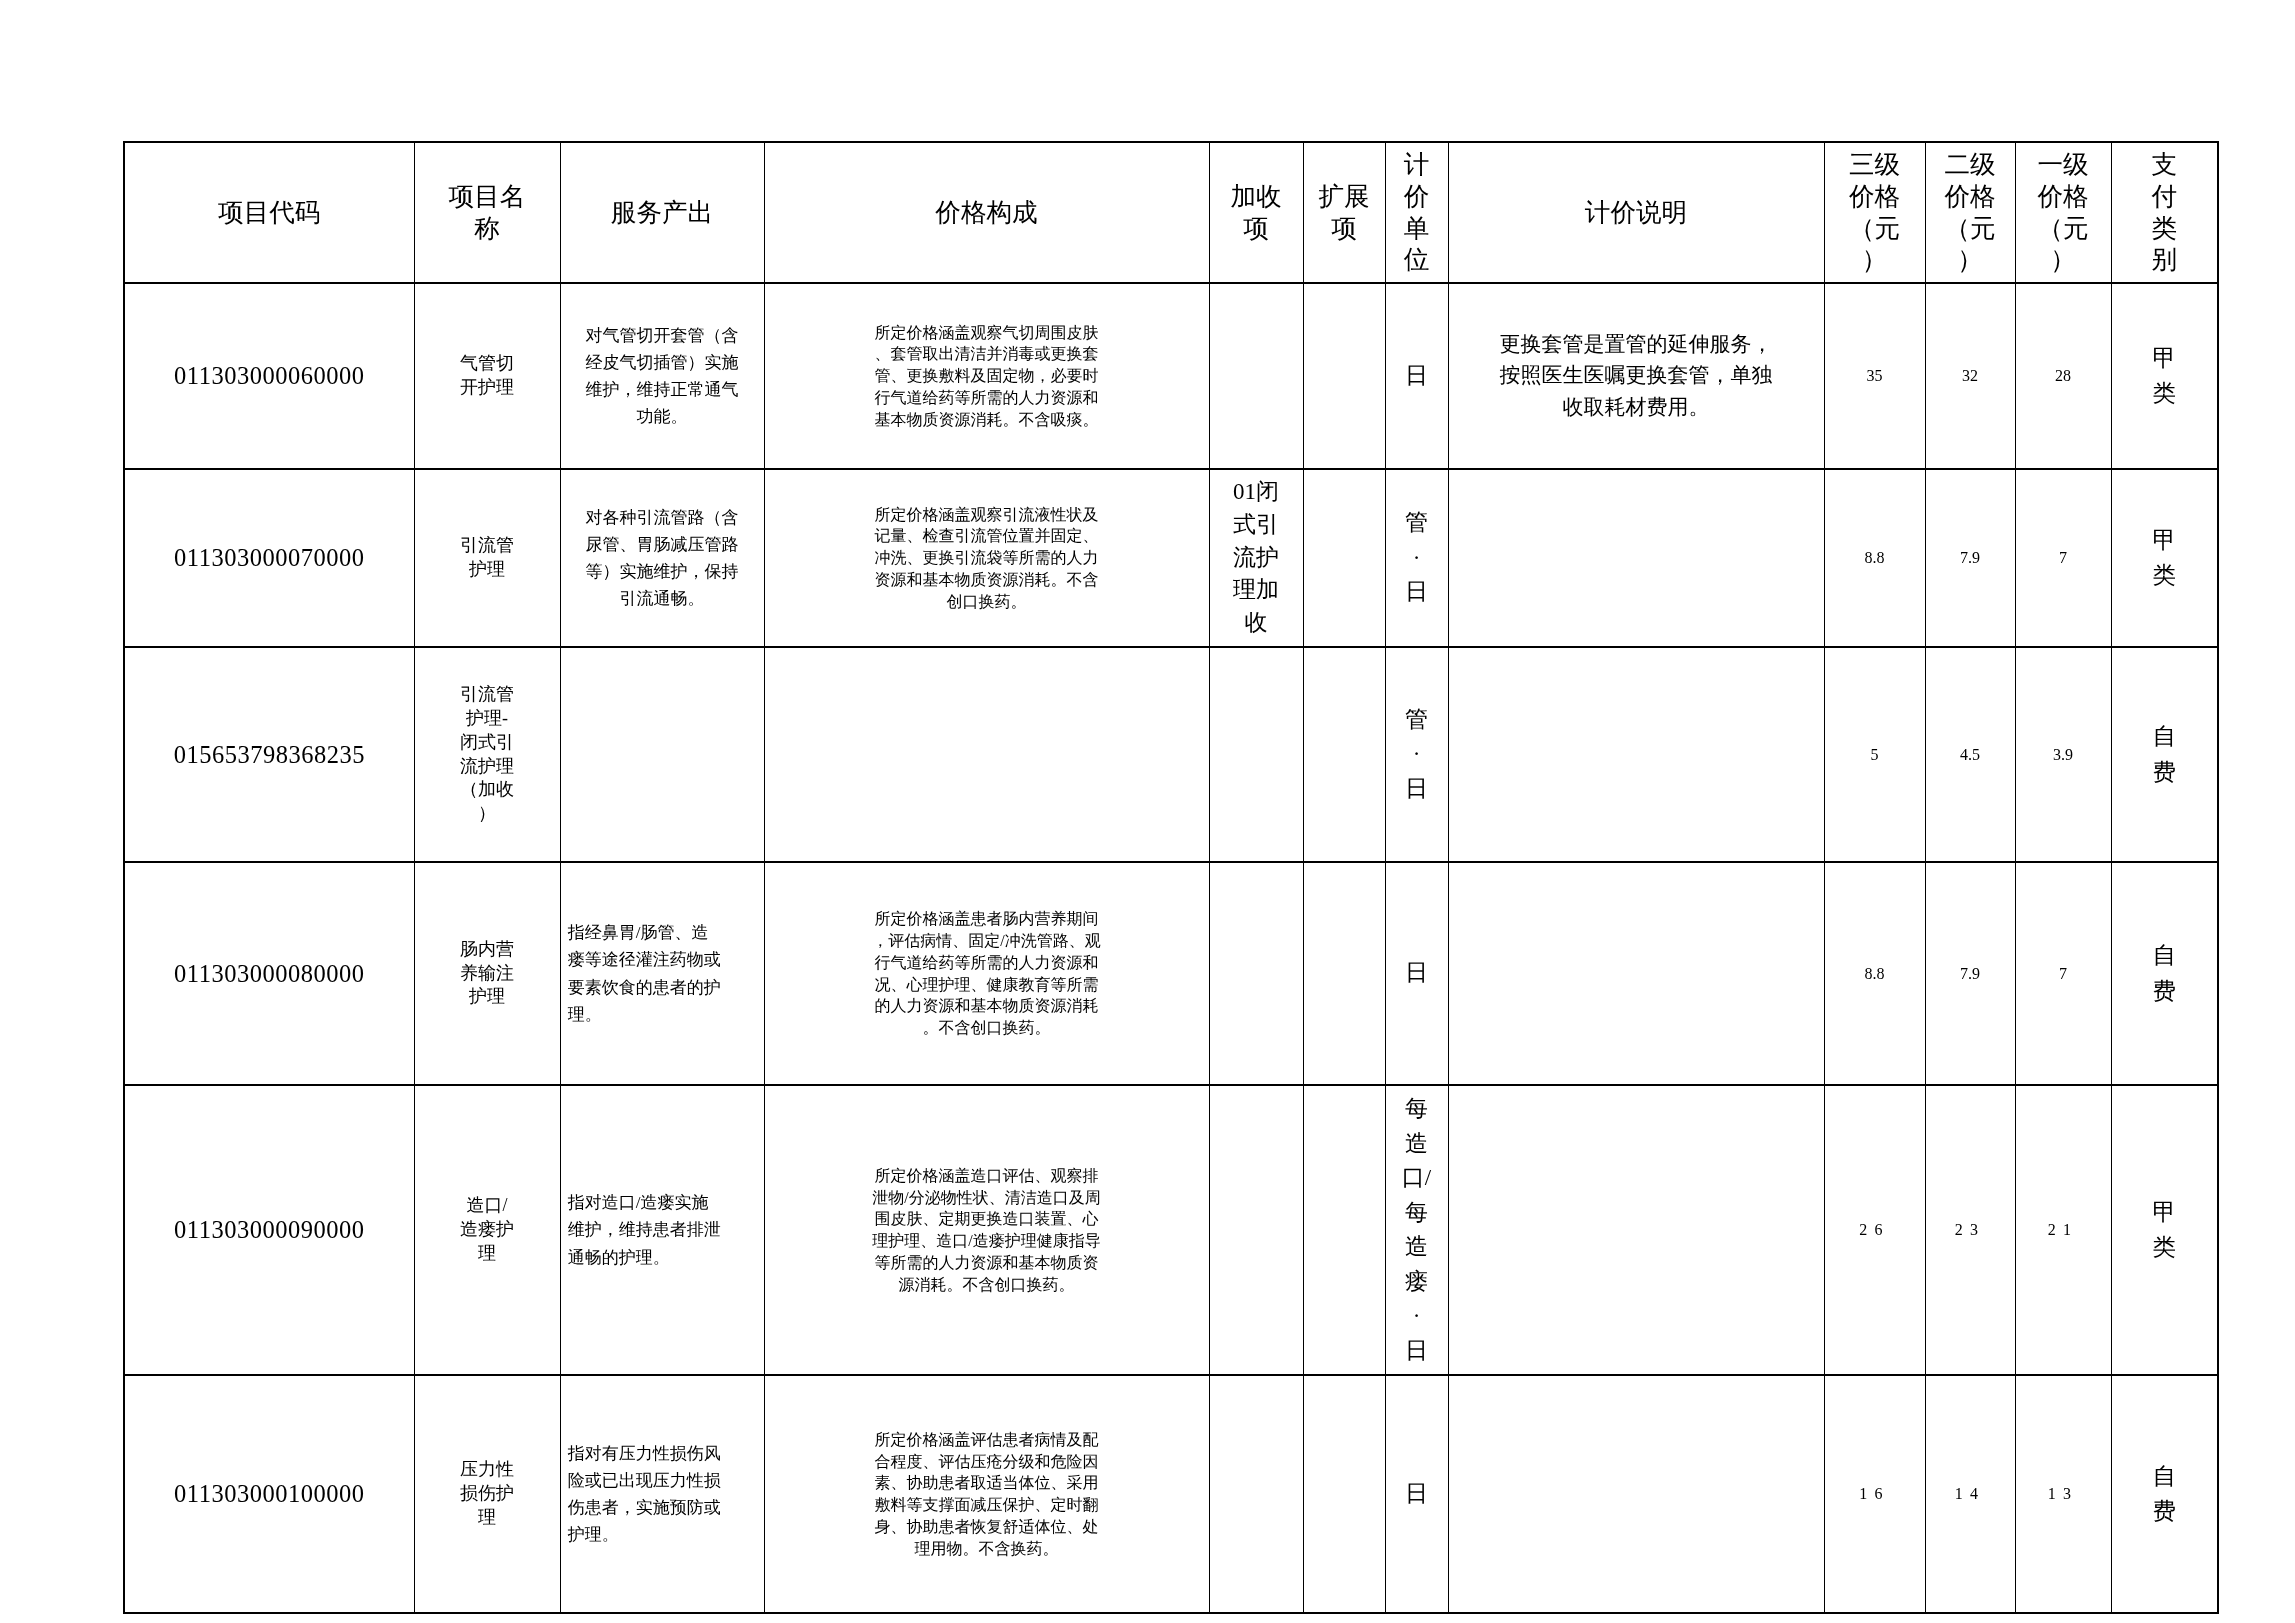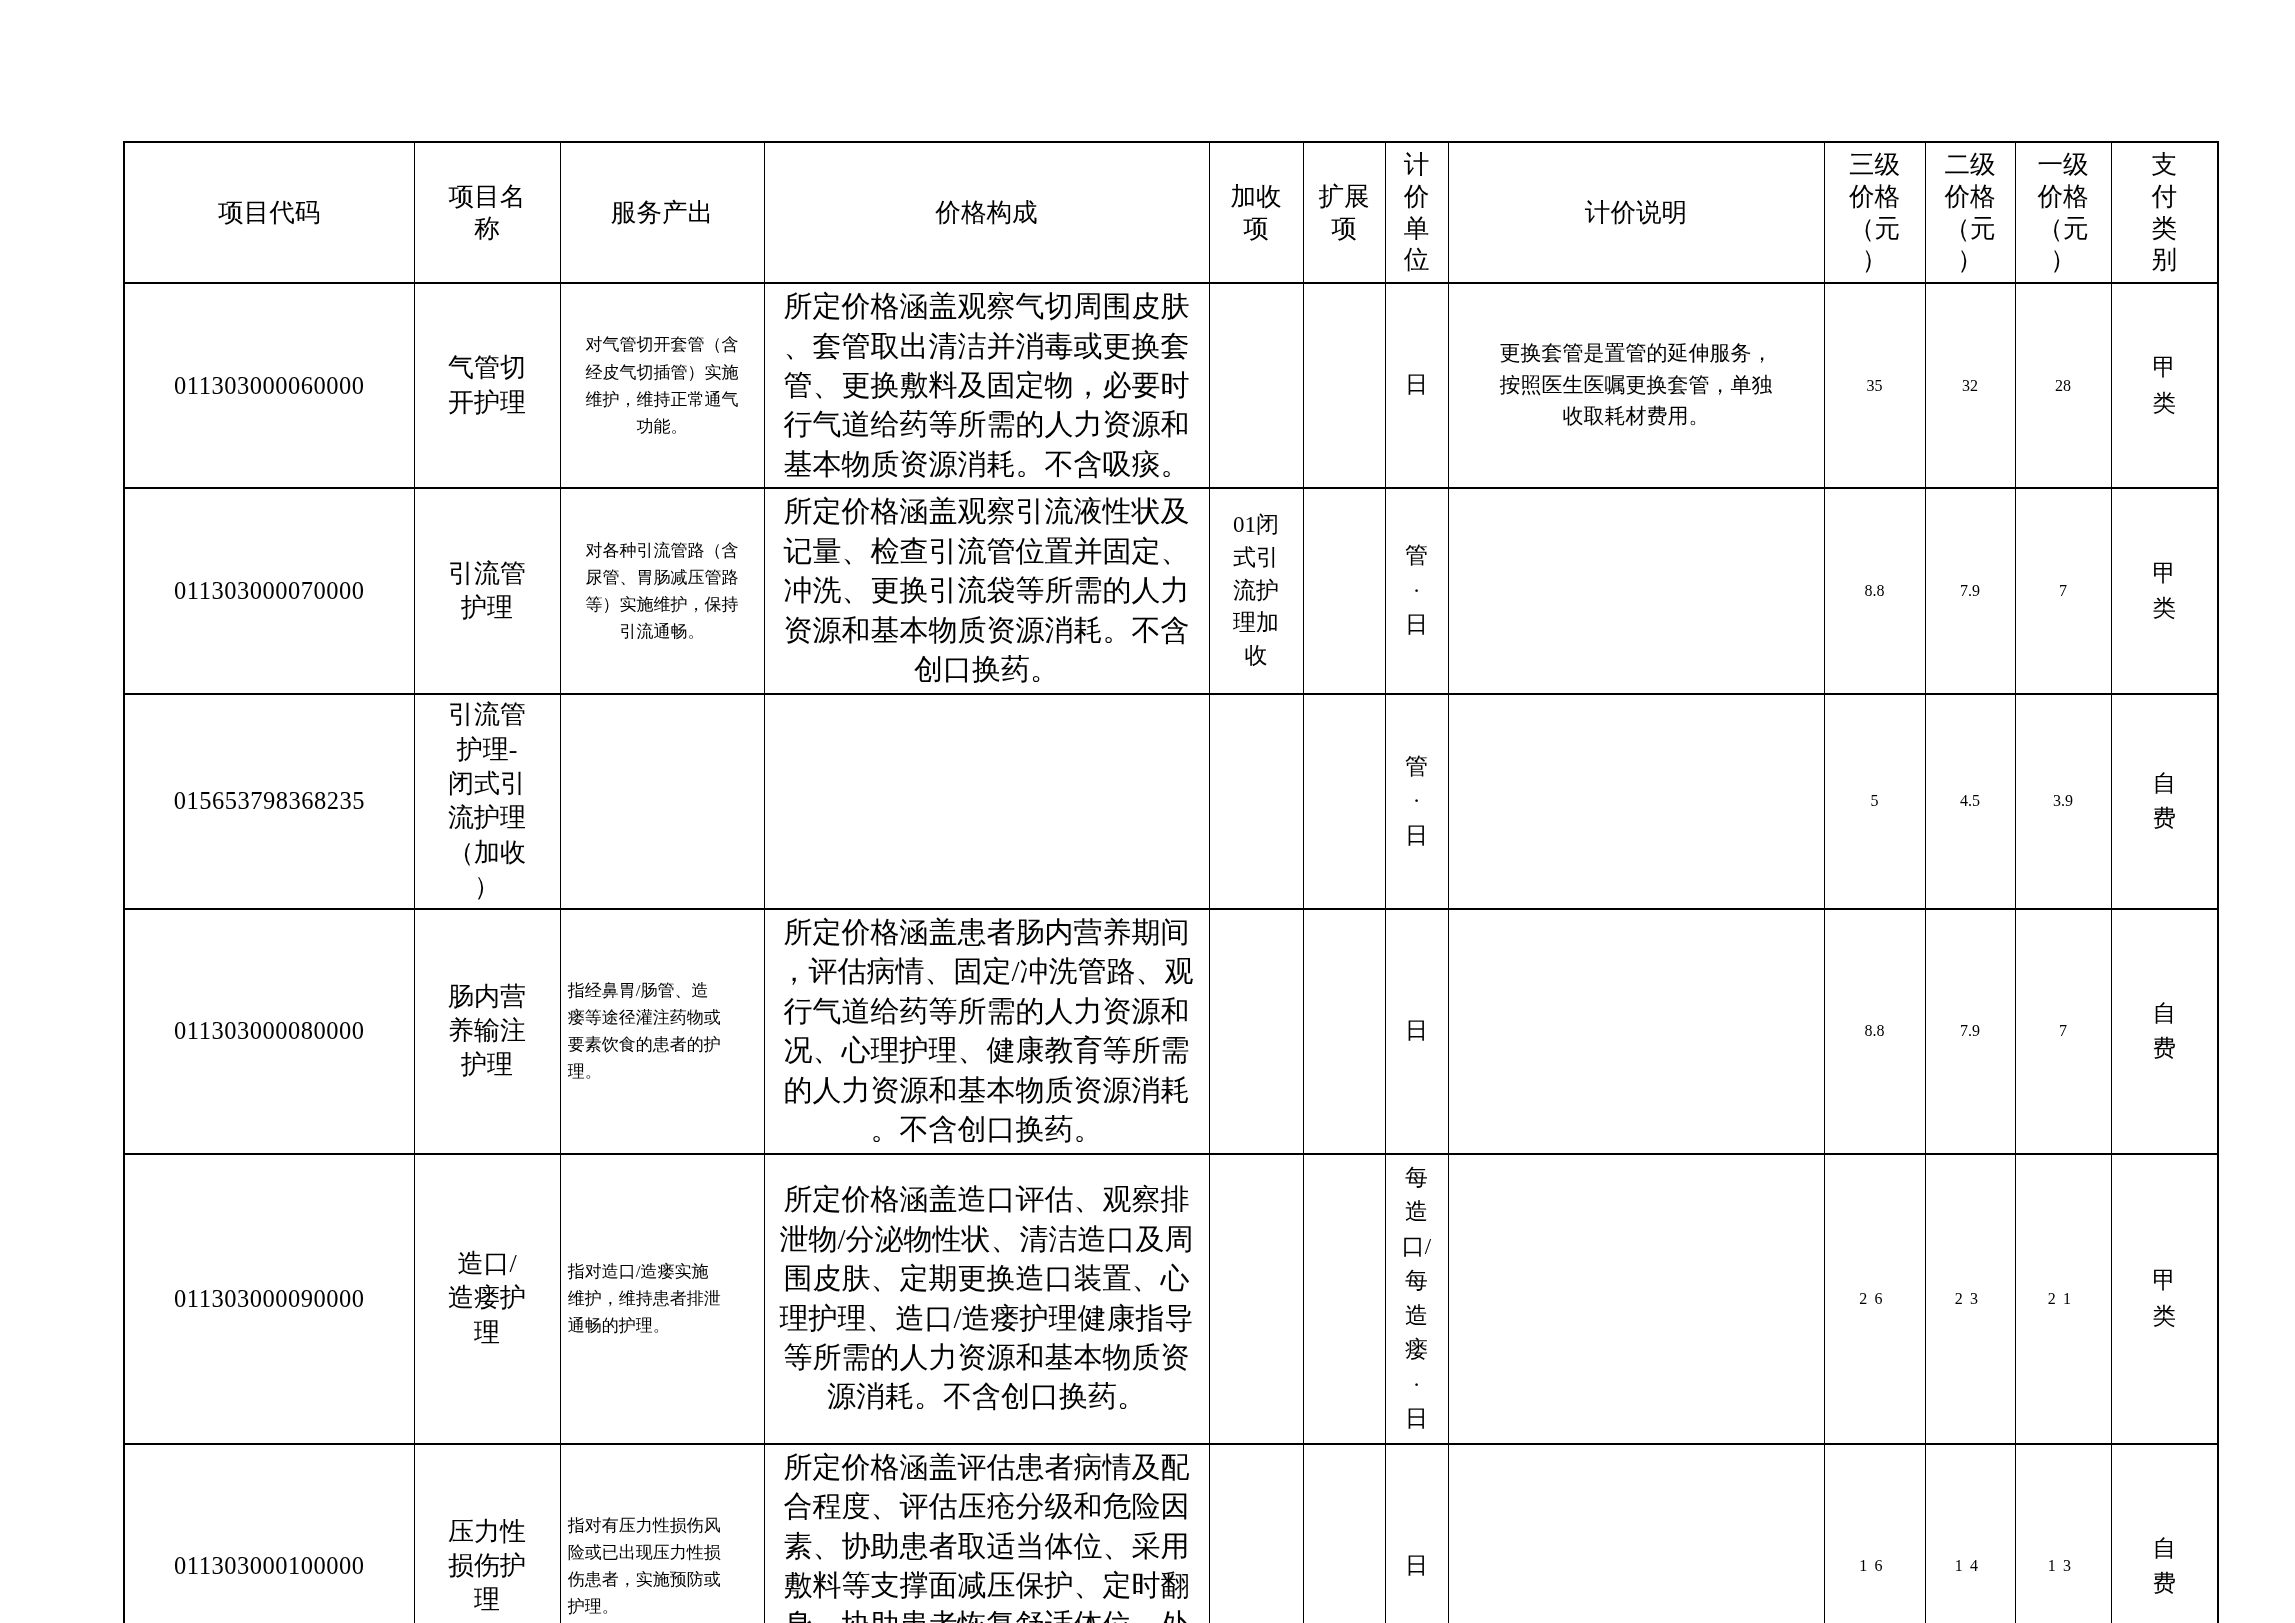--- a/index.html
+++ b/index.html
@@ -35,24 +35,24 @@
     box-sizing: border-box;
     padding: 3.1px 7.2px;
     font-weight: normal;
     overflow: hidden;
   }
   .price-table th {
     font-size: 25.6px;
     line-height: 1.25;
   }
   .c-code   { font-size: 24.5px; letter-spacing: 0.5px; }
-  .c-name   { font-size: 26px; line-height: 1.32; }
+  .c-name   { font-size: 18px; line-height: 1.32; }
   .c-service{ font-size: 17px; line-height: 1.60; padding: 2px 7.2px; }
   .c-service.left { text-align: left; }
-  .c-pc     { font-size: 29px; line-height: 1.36; text-align: left; padding-left: 13.3px; padding-right: 9.2px; }
+  .c-pc     { font-size: 16px; line-height: 1.36; text-align: left; padding-left: 13.3px; padding-right: 9.2px; }
   .c-sur    { font-size: 23px; line-height: 1.42; padding: 2px 4.1px; }
   .c-ext    { font-size: 23px; }
   .c-unit   { font-size: 23px; line-height: 1.50; padding: 2px 3.1px; }
   .c-desc   { font-size: 21px; line-height: 1.50; text-align: left; padding-left: 13.3px; padding-right: 9.2px; }
   .c-price  { font-size: 16px; }
   .c-price.sp { letter-spacing: 0.45em; }
   .c-pay    { font-size: 23.5px; line-height: 1.50; }
 </style>
 </head>
 <body>

